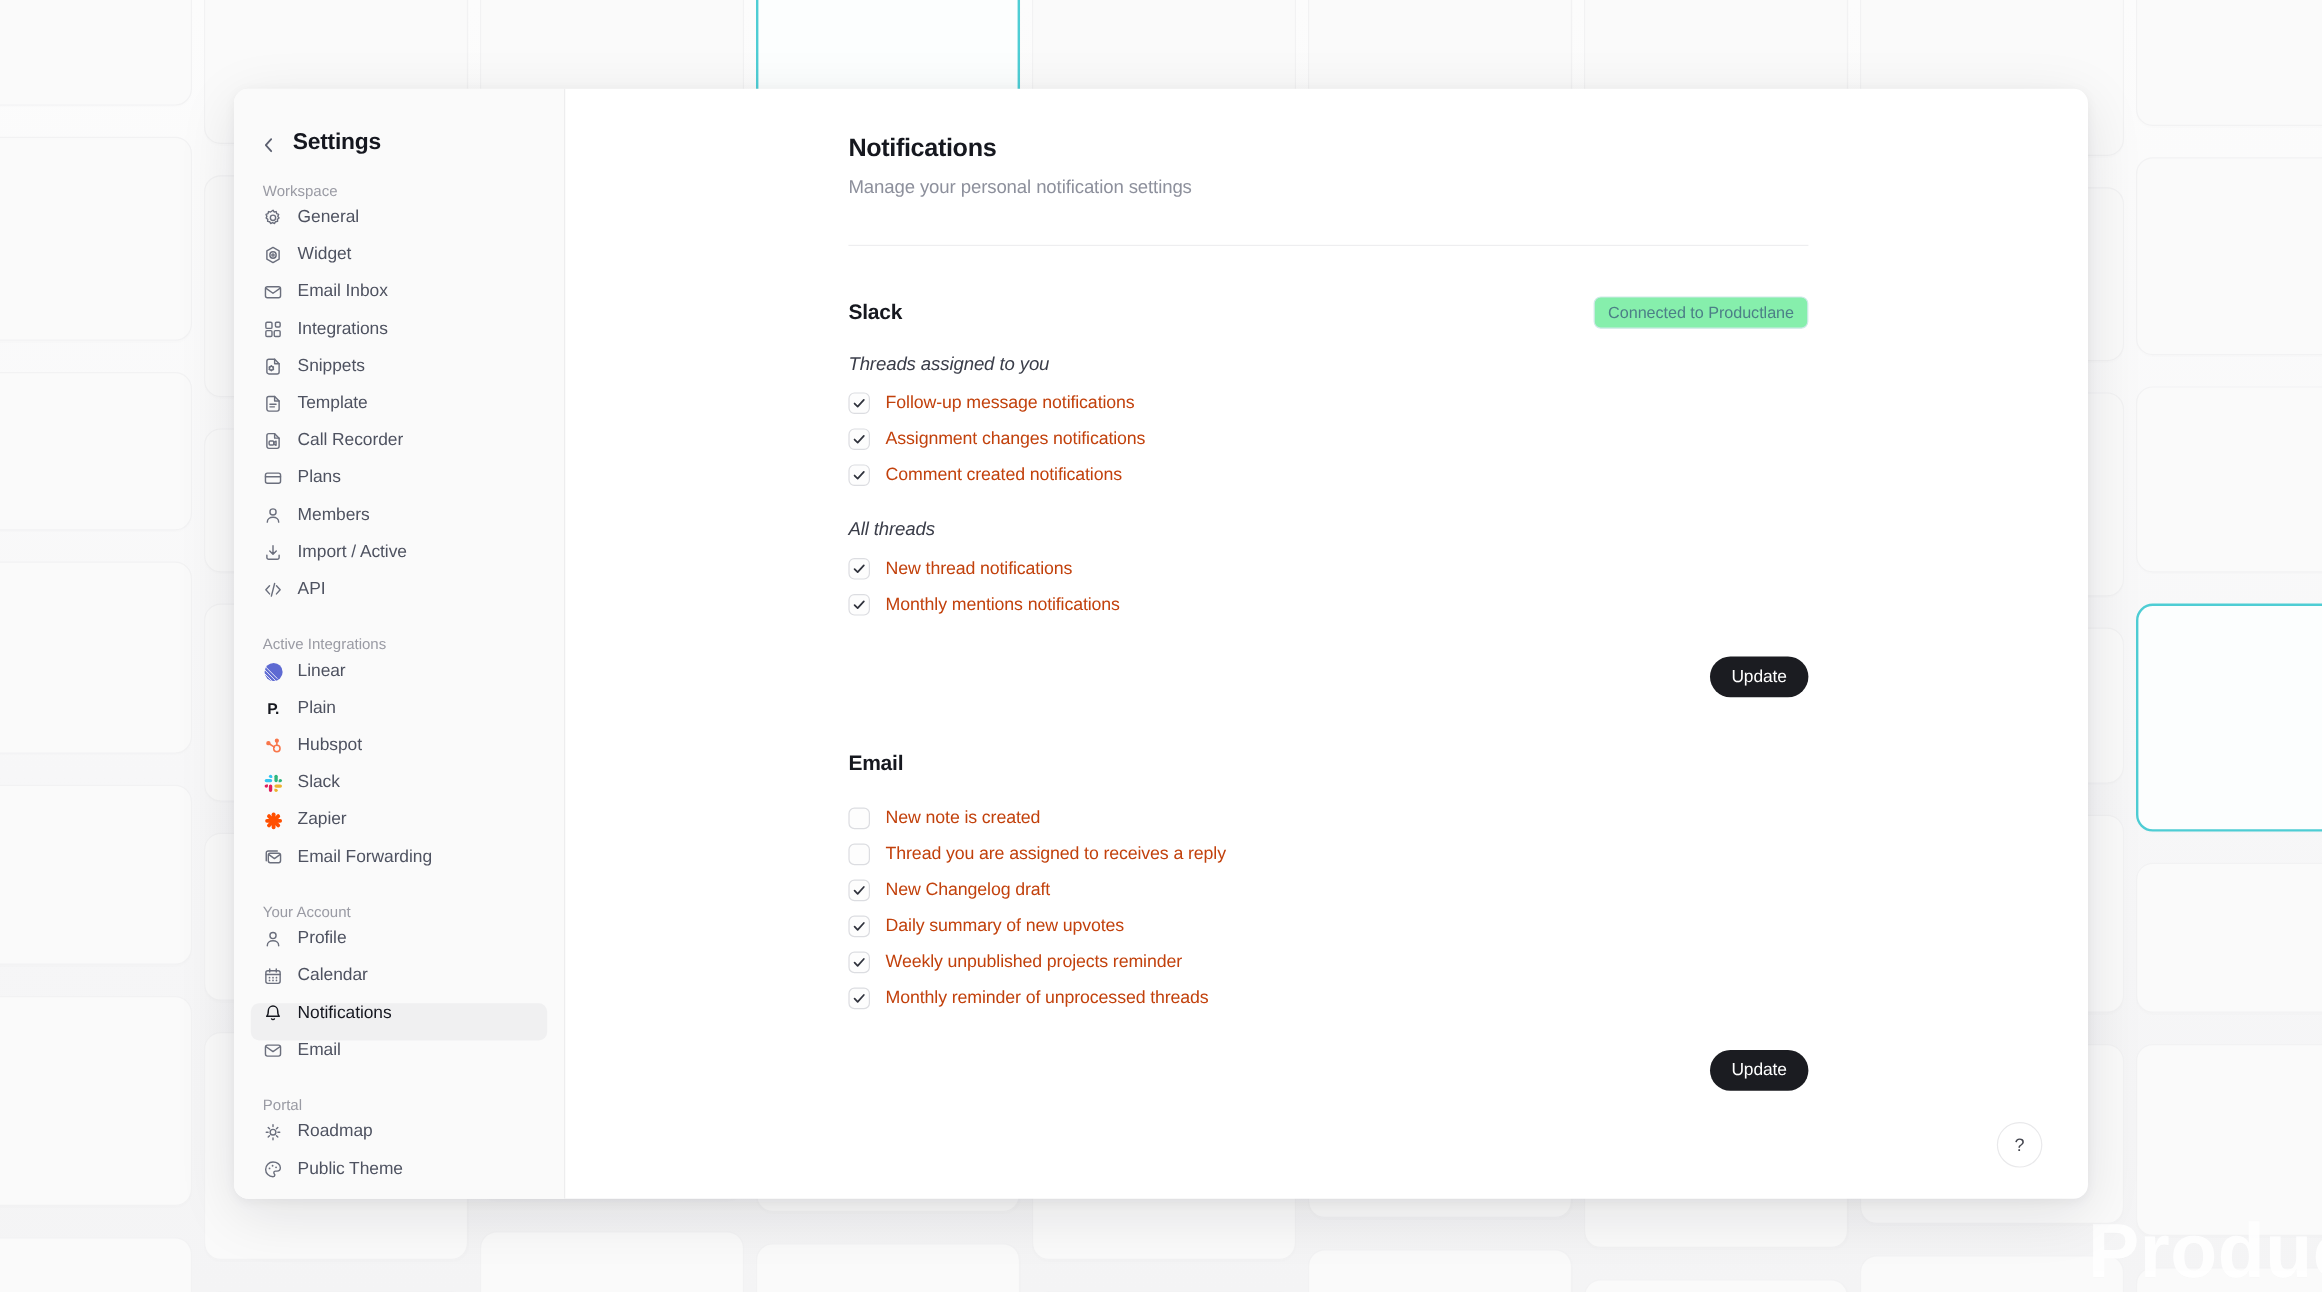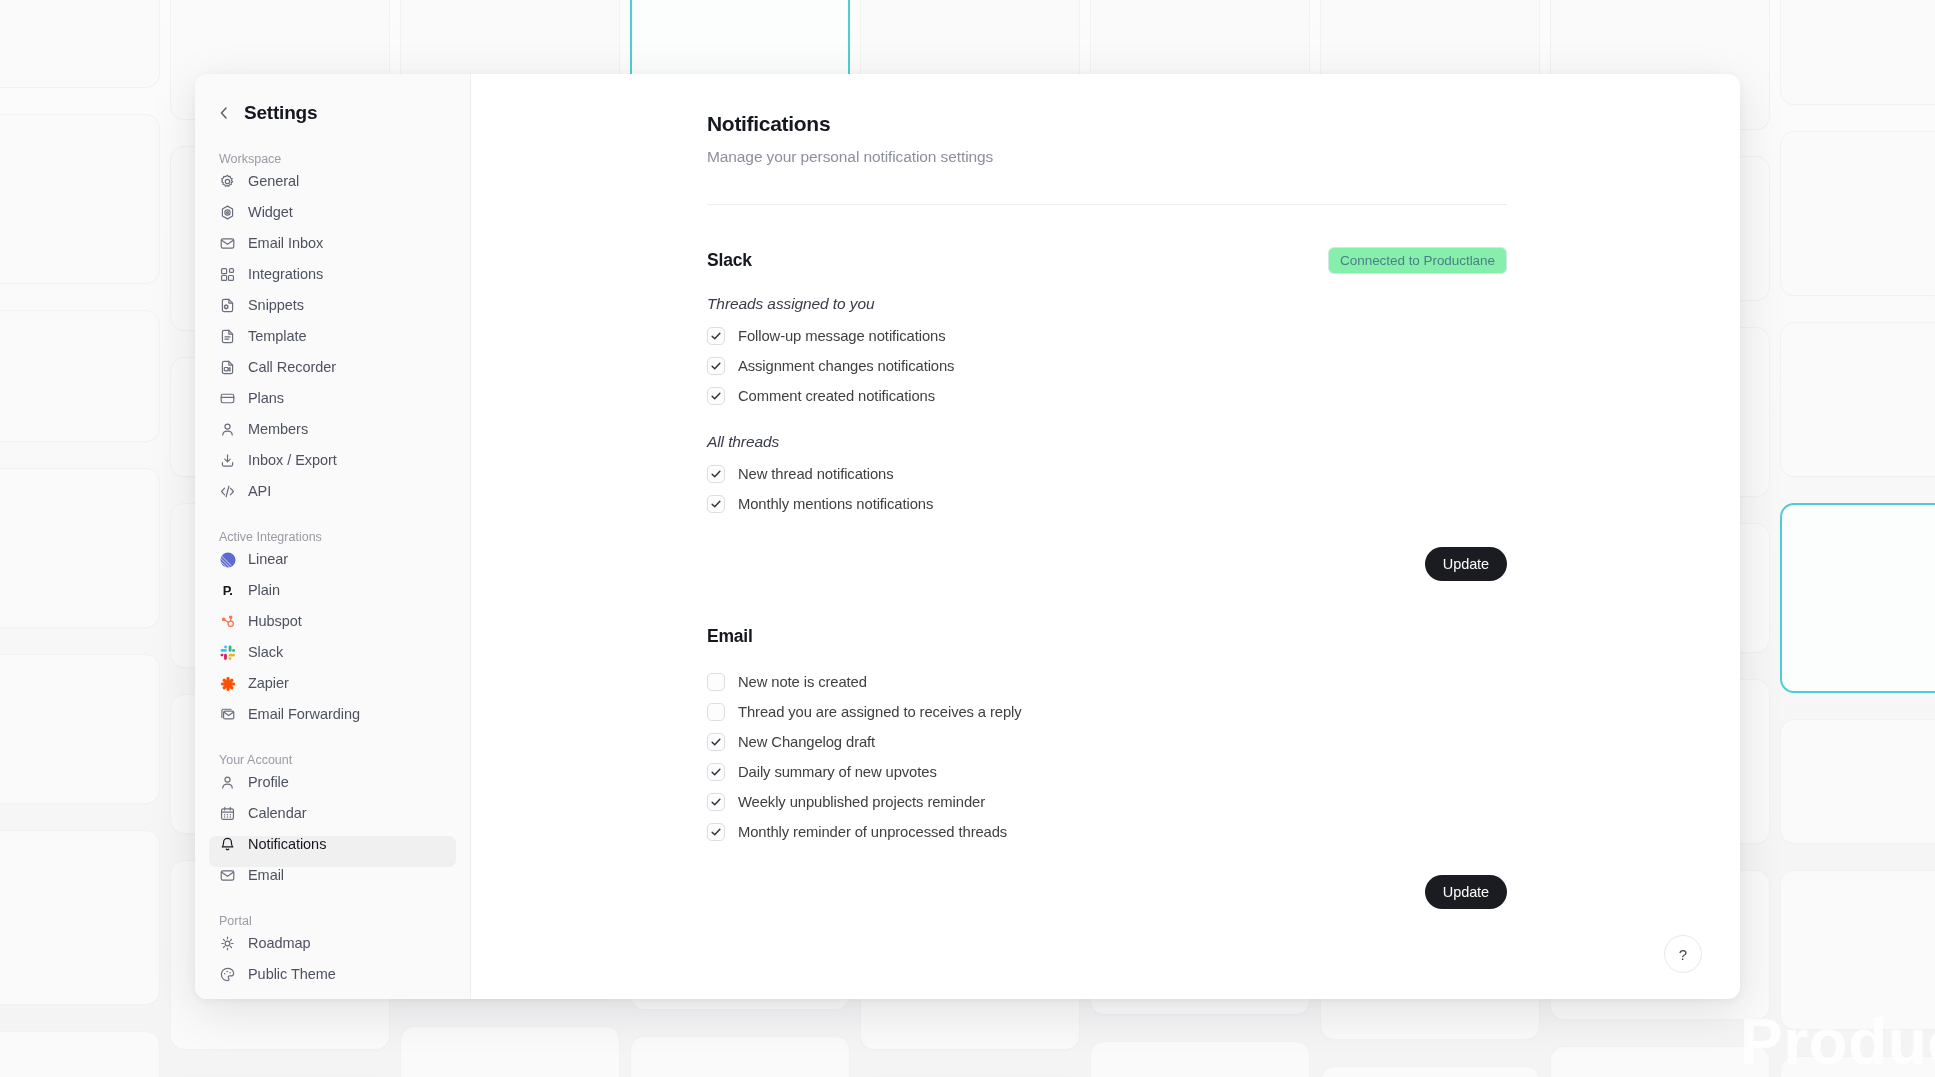--- a/index.html
+++ b/index.html
@@ -67,21 +67,21 @@
     width: 276px;
     height: 100%;
     background: #fafafa;
     border-right: 1px solid #ededee;
     padding: 22px 14px 0 14px;
     overflow: hidden;
     flex: none;
   }
   .side-head {
     display: flex;
-    align-items: center;
+    align-items: flex-end;
     gap: 11px;
     padding: 0 8px 0 6px;
     height: 34px;
     margin-bottom: 22px;
   }
   .back-icon {
     width: 18px; height: 18px;
     display: flex; align-items: center; justify-content: center;
     color: #5c6070;
     cursor: pointer;
@@ -203,21 +203,21 @@
     border-radius: 5px;
     background: #fdfdfd;
     flex: none;
     display: flex; align-items: center; justify-content: center;
     color: #30333d;
   }
   .cb svg { display: none; }
   .cb.checked svg { display: block; }
   .check-label {
     font-size: 14.8px;
-    color: #404040;
+    color: #c2410c;
     letter-spacing: -0.1px;
   }
   .btn-row {
     display: flex;
     justify-content: flex-end;
     margin-top: 28px;
     width: 800px;
   }
   .btn-dark {
     background: #1b1c21;
@@ -436,21 +436,21 @@
           </span>
           <span class="label">Members</span>
         </div>
         <div class="side-item">
           <span class="ic">
             <svg width="17" height="17" viewBox="0 0 20 20" fill="none" stroke="currentColor" stroke-width="1.4" stroke-linecap="round" stroke-linejoin="round">
               <path d="M4 12.6v2.2a1.8 1.8 0 001.8 1.8h8.4a1.8 1.8 0 001.8-1.8v-2.2"></path>
               <path d="M10 3.2v8.2M6.8 8.4L10 11.6l3.2-3.2"></path>
             </svg>
           </span>
-          <span class="label">Inbox / Export</span>
+          <span class="label">Import / Active</span>
         </div>
         <div class="side-item">
           <span class="ic">
             <svg width="17" height="17" viewBox="0 0 20 20" fill="none" stroke="currentColor" stroke-width="1.4" stroke-linecap="round" stroke-linejoin="round">
               <path d="M6.6 6L3 10l3.6 4M13.4 6L17 10l-3.6 4M11.6 3.8L8.4 16.2"></path>
             </svg>
           </span>
           <span class="label">API</span>
         </div>
         <div class="side-group-label">Active Integrations</div>

